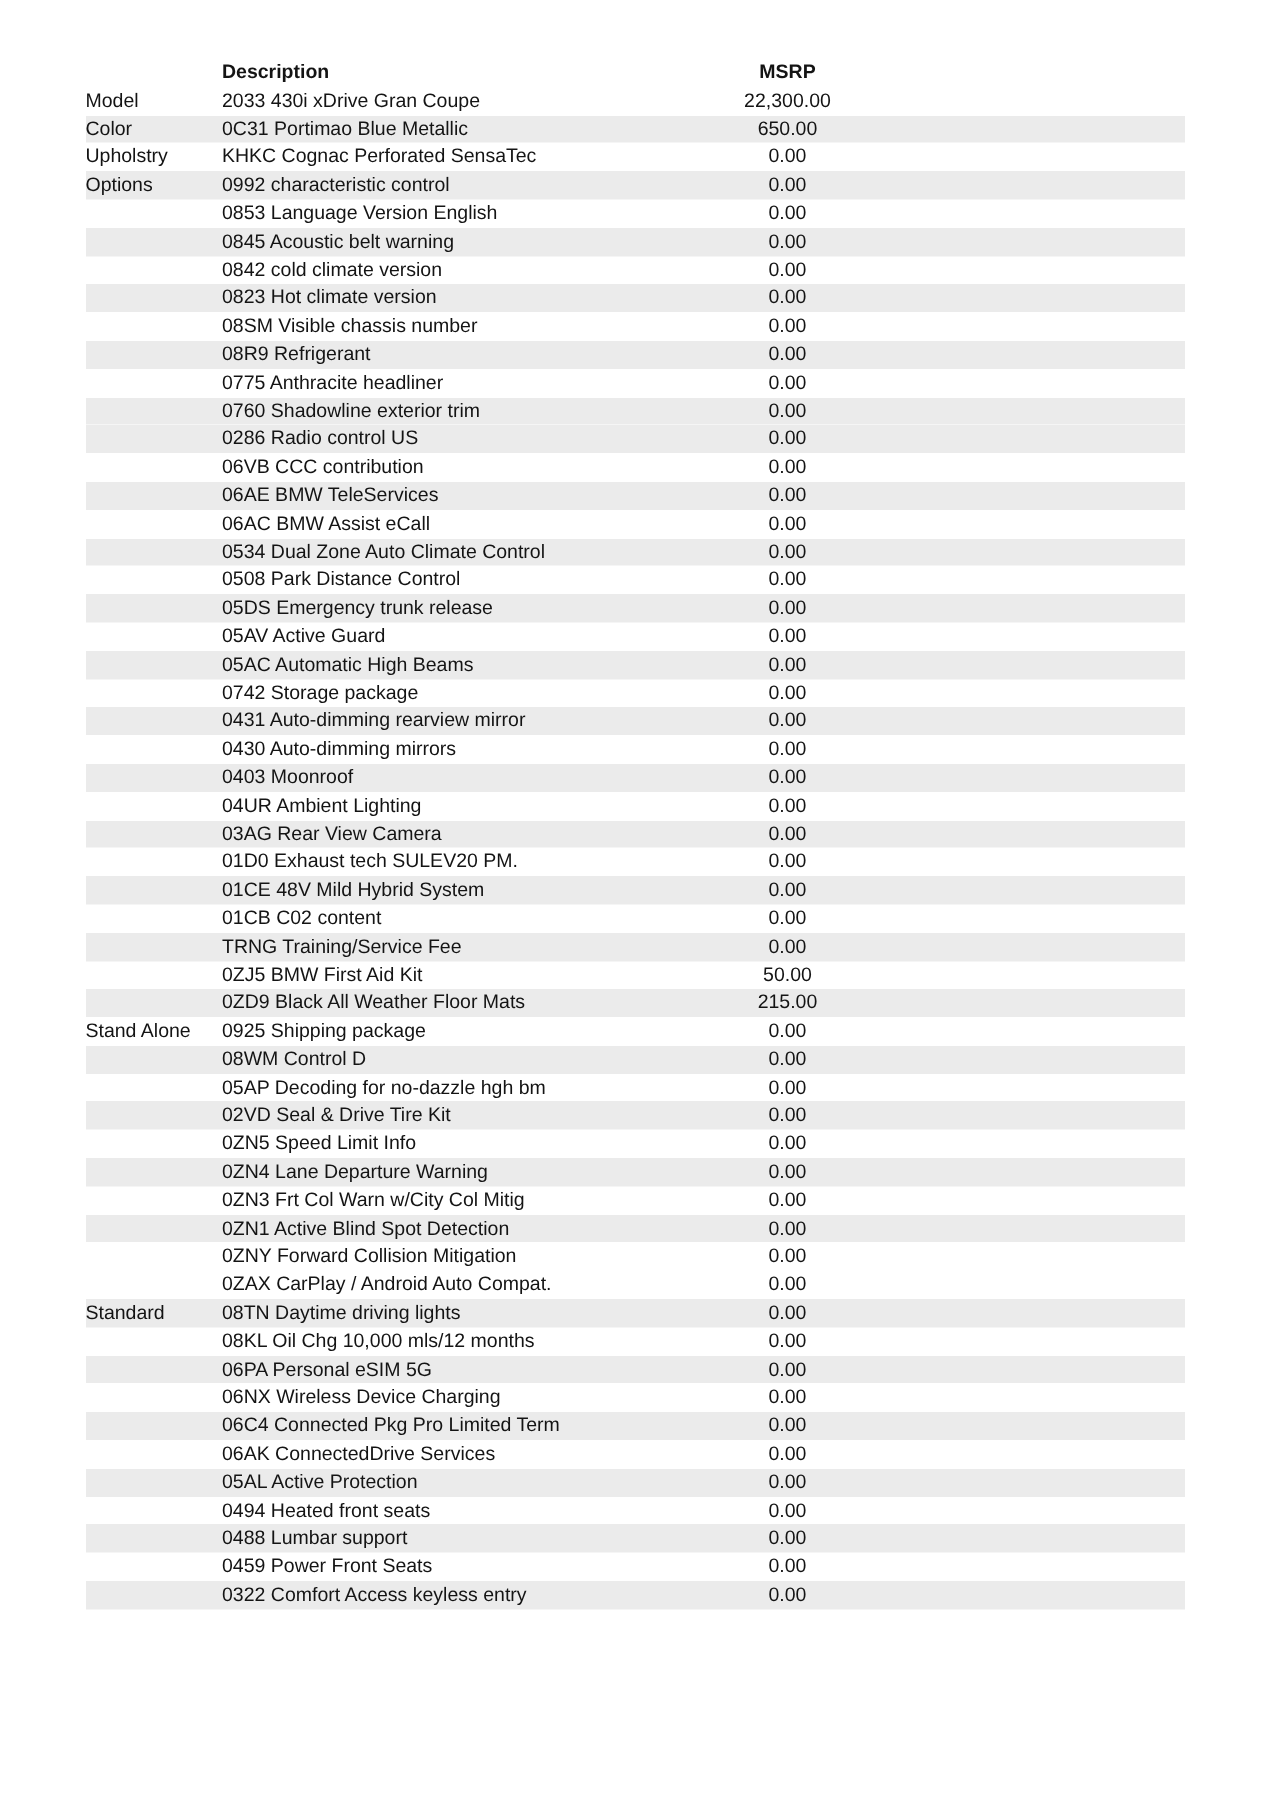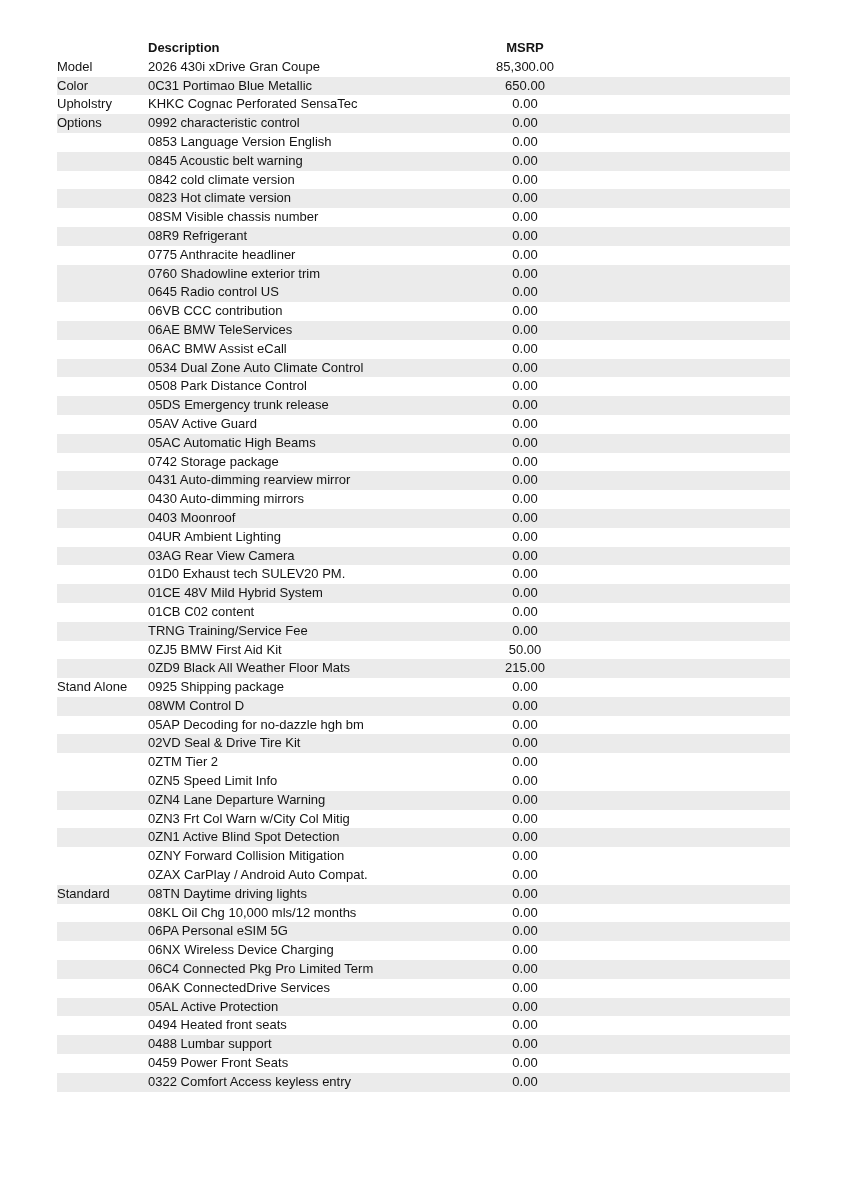--- a/index.html
+++ b/index.html
@@ -57,22 +57,22 @@
       <tr>
         <th class="cat"></th>
         <th class="desc">Description</th>
         <th class="msrp">MSRP</th>
         <th class="fill"></th>
       </tr>
     </thead>
     <tbody id="table-body">
         <tr>
           <td class="cat">Model</td>
-          <td class="desc">2026 430i xDrive Gran Coupe</td>
-          <td class="msrp">85,300.00</td>
+          <td class="desc">2033 430i xDrive Gran Coupe</td>
+          <td class="msrp">22,300.00</td>
           <td class="fill"></td>
         </tr>
         <tr class="alt">
           <td class="cat">Color</td>
           <td class="desc">0C31 Portimao Blue Metallic</td>
           <td class="msrp">650.00</td>
           <td class="fill"></td>
         </tr>
         <tr>
           <td class="cat">Upholstry</td>
@@ -129,21 +129,21 @@
           <td class="fill"></td>
         </tr>
         <tr class="alt">
           <td class="cat"></td>
           <td class="desc">0760 Shadowline exterior trim</td>
           <td class="msrp">0.00</td>
           <td class="fill"></td>
         </tr>
         <tr class="alt">
           <td class="cat"></td>
-          <td class="desc">0645 Radio control US</td>
+          <td class="desc">0286 Radio control US</td>
           <td class="msrp">0.00</td>
           <td class="fill"></td>
         </tr>
         <tr>
           <td class="cat"></td>
           <td class="desc">06VB CCC contribution</td>
           <td class="msrp">0.00</td>
           <td class="fill"></td>
         </tr>
         <tr class="alt">
@@ -274,26 +274,20 @@
         </tr>
         <tr>
           <td class="cat"></td>
           <td class="desc">05AP Decoding for no-dazzle hgh bm</td>
           <td class="msrp">0.00</td>
           <td class="fill"></td>
         </tr>
         <tr class="alt">
           <td class="cat"></td>
           <td class="desc">02VD Seal &amp; Drive Tire Kit</td>
-          <td class="msrp">0.00</td>
-          <td class="fill"></td>
-        </tr>
-        <tr>
-          <td class="cat"></td>
-          <td class="desc">0ZTM Tier 2</td>
           <td class="msrp">0.00</td>
           <td class="fill"></td>
         </tr>
         <tr>
           <td class="cat"></td>
           <td class="desc">0ZN5 Speed Limit Info</td>
           <td class="msrp">0.00</td>
           <td class="fill"></td>
         </tr>
         <tr class="alt">

